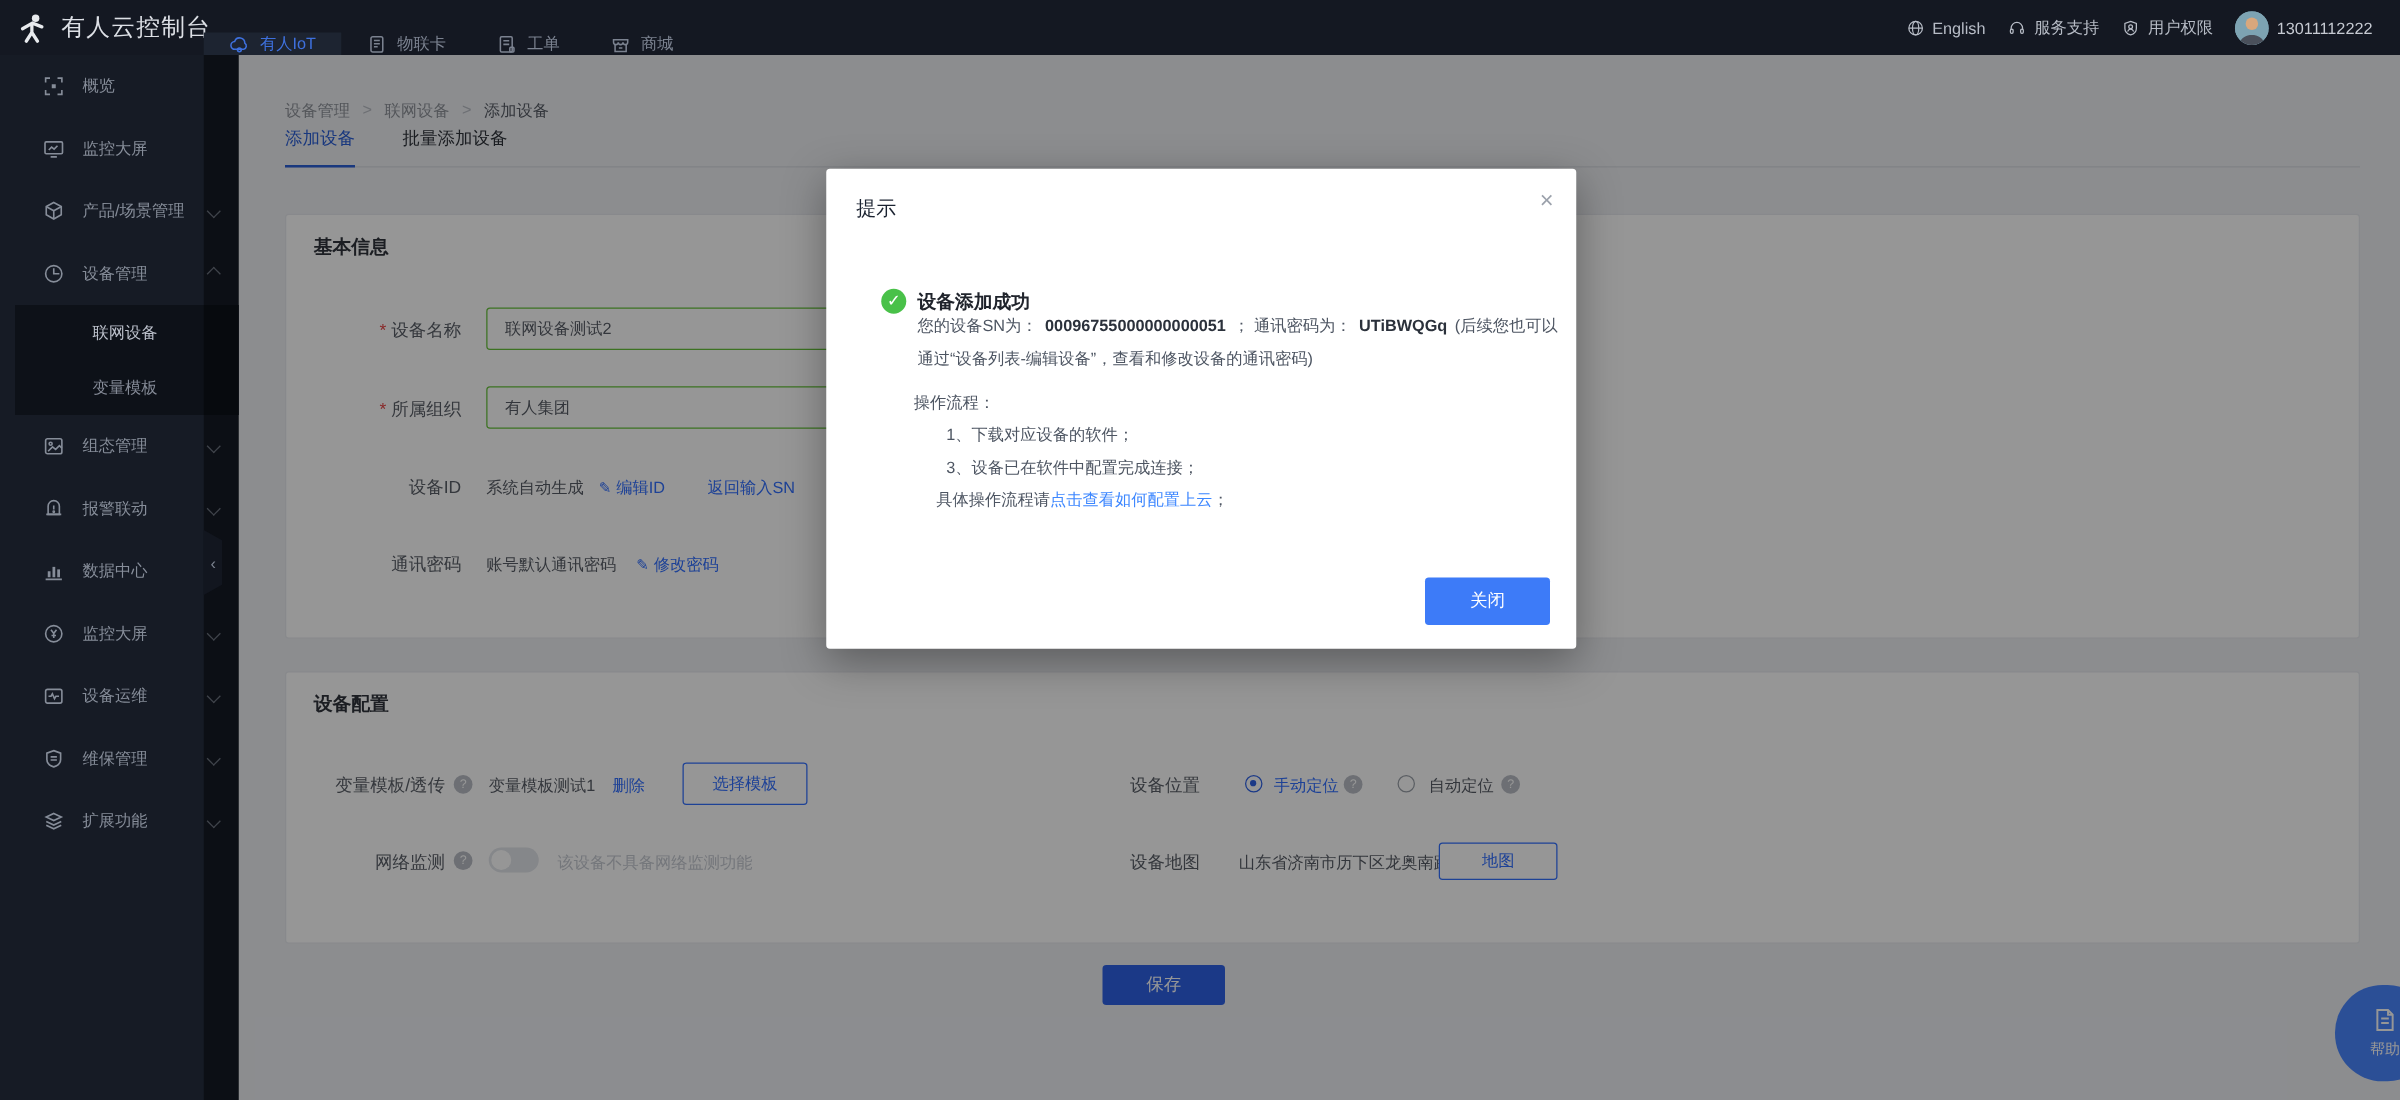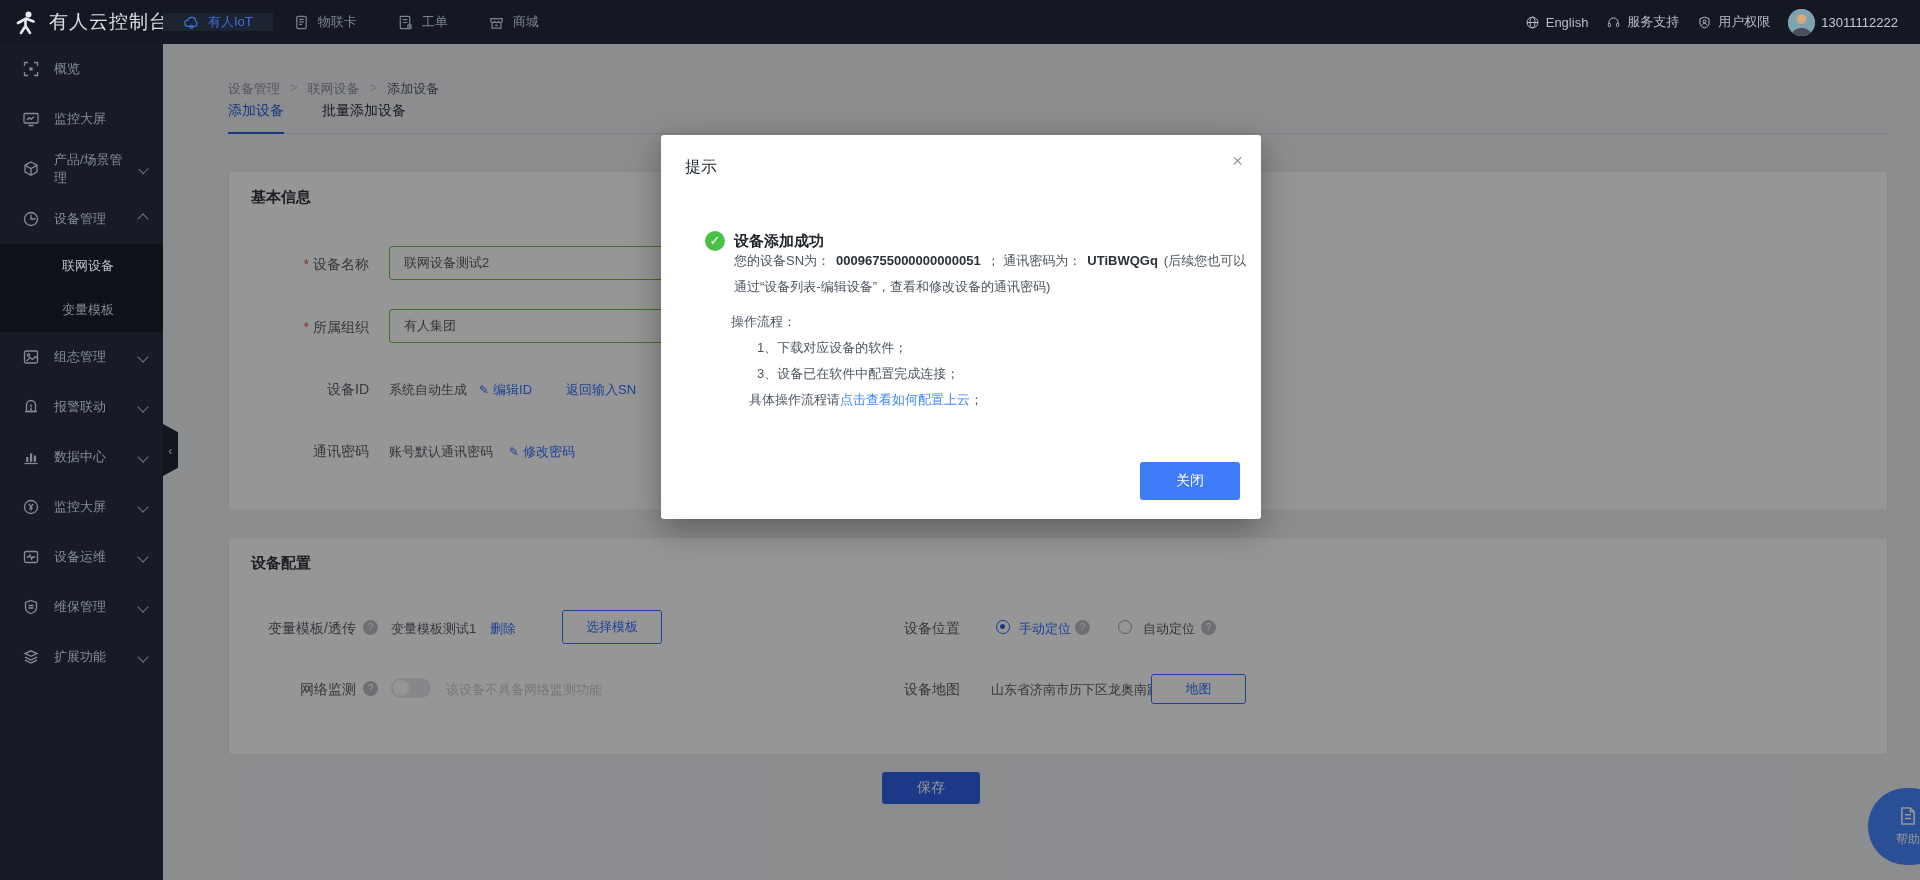--- a/index.html
+++ b/index.html
@@ -3,29 +3,29 @@
 <meta charset="utf-8">
 <style>
   html,body{margin:0;padding:0;background:#000;}
   body{font-family:"Liberation Sans","DejaVu Sans",sans-serif;}
   .stage{position:relative;width:1920px;height:880px;overflow:hidden;background:#6d28d9;}
   svg{display:block;}
   
   .topbar{position:absolute;left:0;top:0;width:1920px;height:44px;background:#141822;display:flex;align-items:center;z-index:20;}
   .logo{width:163px;height:44px;display:flex;align-items:center;gap:10px;padding-left:13px;box-sizing:border-box;}
   .logo-title{color:#dde0e6;font-size:19px;letter-spacing:1px;white-space:nowrap;}
-  .nav{display:flex;height:44px;align-items:center;}
+  .nav{display:flex;height:44px;align-items:flex-end;}
   .nav-item{display:flex;align-items:center;gap:8px;padding:0 20px;color:#7b8290;font-size:13px;cursor:pointer;}
   .nav-item.active{background:#1d2431;color:#3e70dd;}
   .top-right{margin-left:auto;display:flex;align-items:center;gap:18px;padding-right:22px;color:#b7bcc6;font-size:13px;}
   .tr-item{display:flex;align-items:center;gap:6px;cursor:pointer;}
   .phone{color:#c6cad2;}
   .avatar{width:27px;height:27px;border-radius:50%;overflow:hidden;background:#7da3b2;}
   
-  .sidebar{position:absolute;left:0;top:44px;width:163px;bottom:0;background:#161b25;z-index:20;}
+  .sidebar{position:absolute;left:0;top:44px;width:179px;bottom:0;background:#161b25;z-index:20;padding-left:12px;}
   .side-item{height:50px;display:flex;align-items:center;gap:14px;padding:0 16px 0 22px;color:#868d99;font-size:13px;cursor:pointer;}
   .side-item .chev{margin-left:auto;}
   .subwrap{background:#0d1118;}
   .side-sub{height:44px;display:flex;align-items:center;padding-left:62px;font-size:13px;color:#848a96;cursor:pointer;}
   .side-sub.current{color:#bcc1cb;}
   .chev{width:7px;height:7px;border-right:1.4px solid #6d7480;border-bottom:1.4px solid #6d7480;transform:rotate(45deg);}
   .chev.up{transform:rotate(-135deg);}
   
   .collapse-handle{position:absolute;left:163px;top:424px;width:15px;height:52px;background:#12161f;z-index:35;
     clip-path:polygon(0 0,100% 16%,100% 84%,0 100%);display:flex;align-items:center;justify-content:center;
@@ -360,21 +360,21 @@
 
     <div class="card card2">
       <div class="card-title">设备配置</div>
 
       <div class="flabel" style="top:82px;width:127px;">变量模板/透传</div>
       <div class="qicon" style="left:134px;top:82px;">
           <span>?</span>
         </div>
       <div class="ftext" style="left:162px;top:82px;">变量模板测试1</div>
       <a class="link" style="position:absolute;left:261px;top:82px;">删除</a>
-      <div class="btn-outline" style="left:317px;top:72px;width:100px;height:34px;margin-left:16px;">选择模板</div>
+      <div class="btn-outline" style="left:317px;top:72px;width:100px;height:34px;">选择模板</div>
 
       <div class="flabel" style="top:143px;width:127px;">网络监测</div>
       <div class="qicon" style="left:134px;top:143px;">
           <span>?</span>
         </div>
       <div class="toggle" style="left:162px;top:140px;">
           <span class="knob"></span>
         </div>
       <div class="hint" style="left:217px;top:143px;">该设备不具备网络监测功能</div>
 

